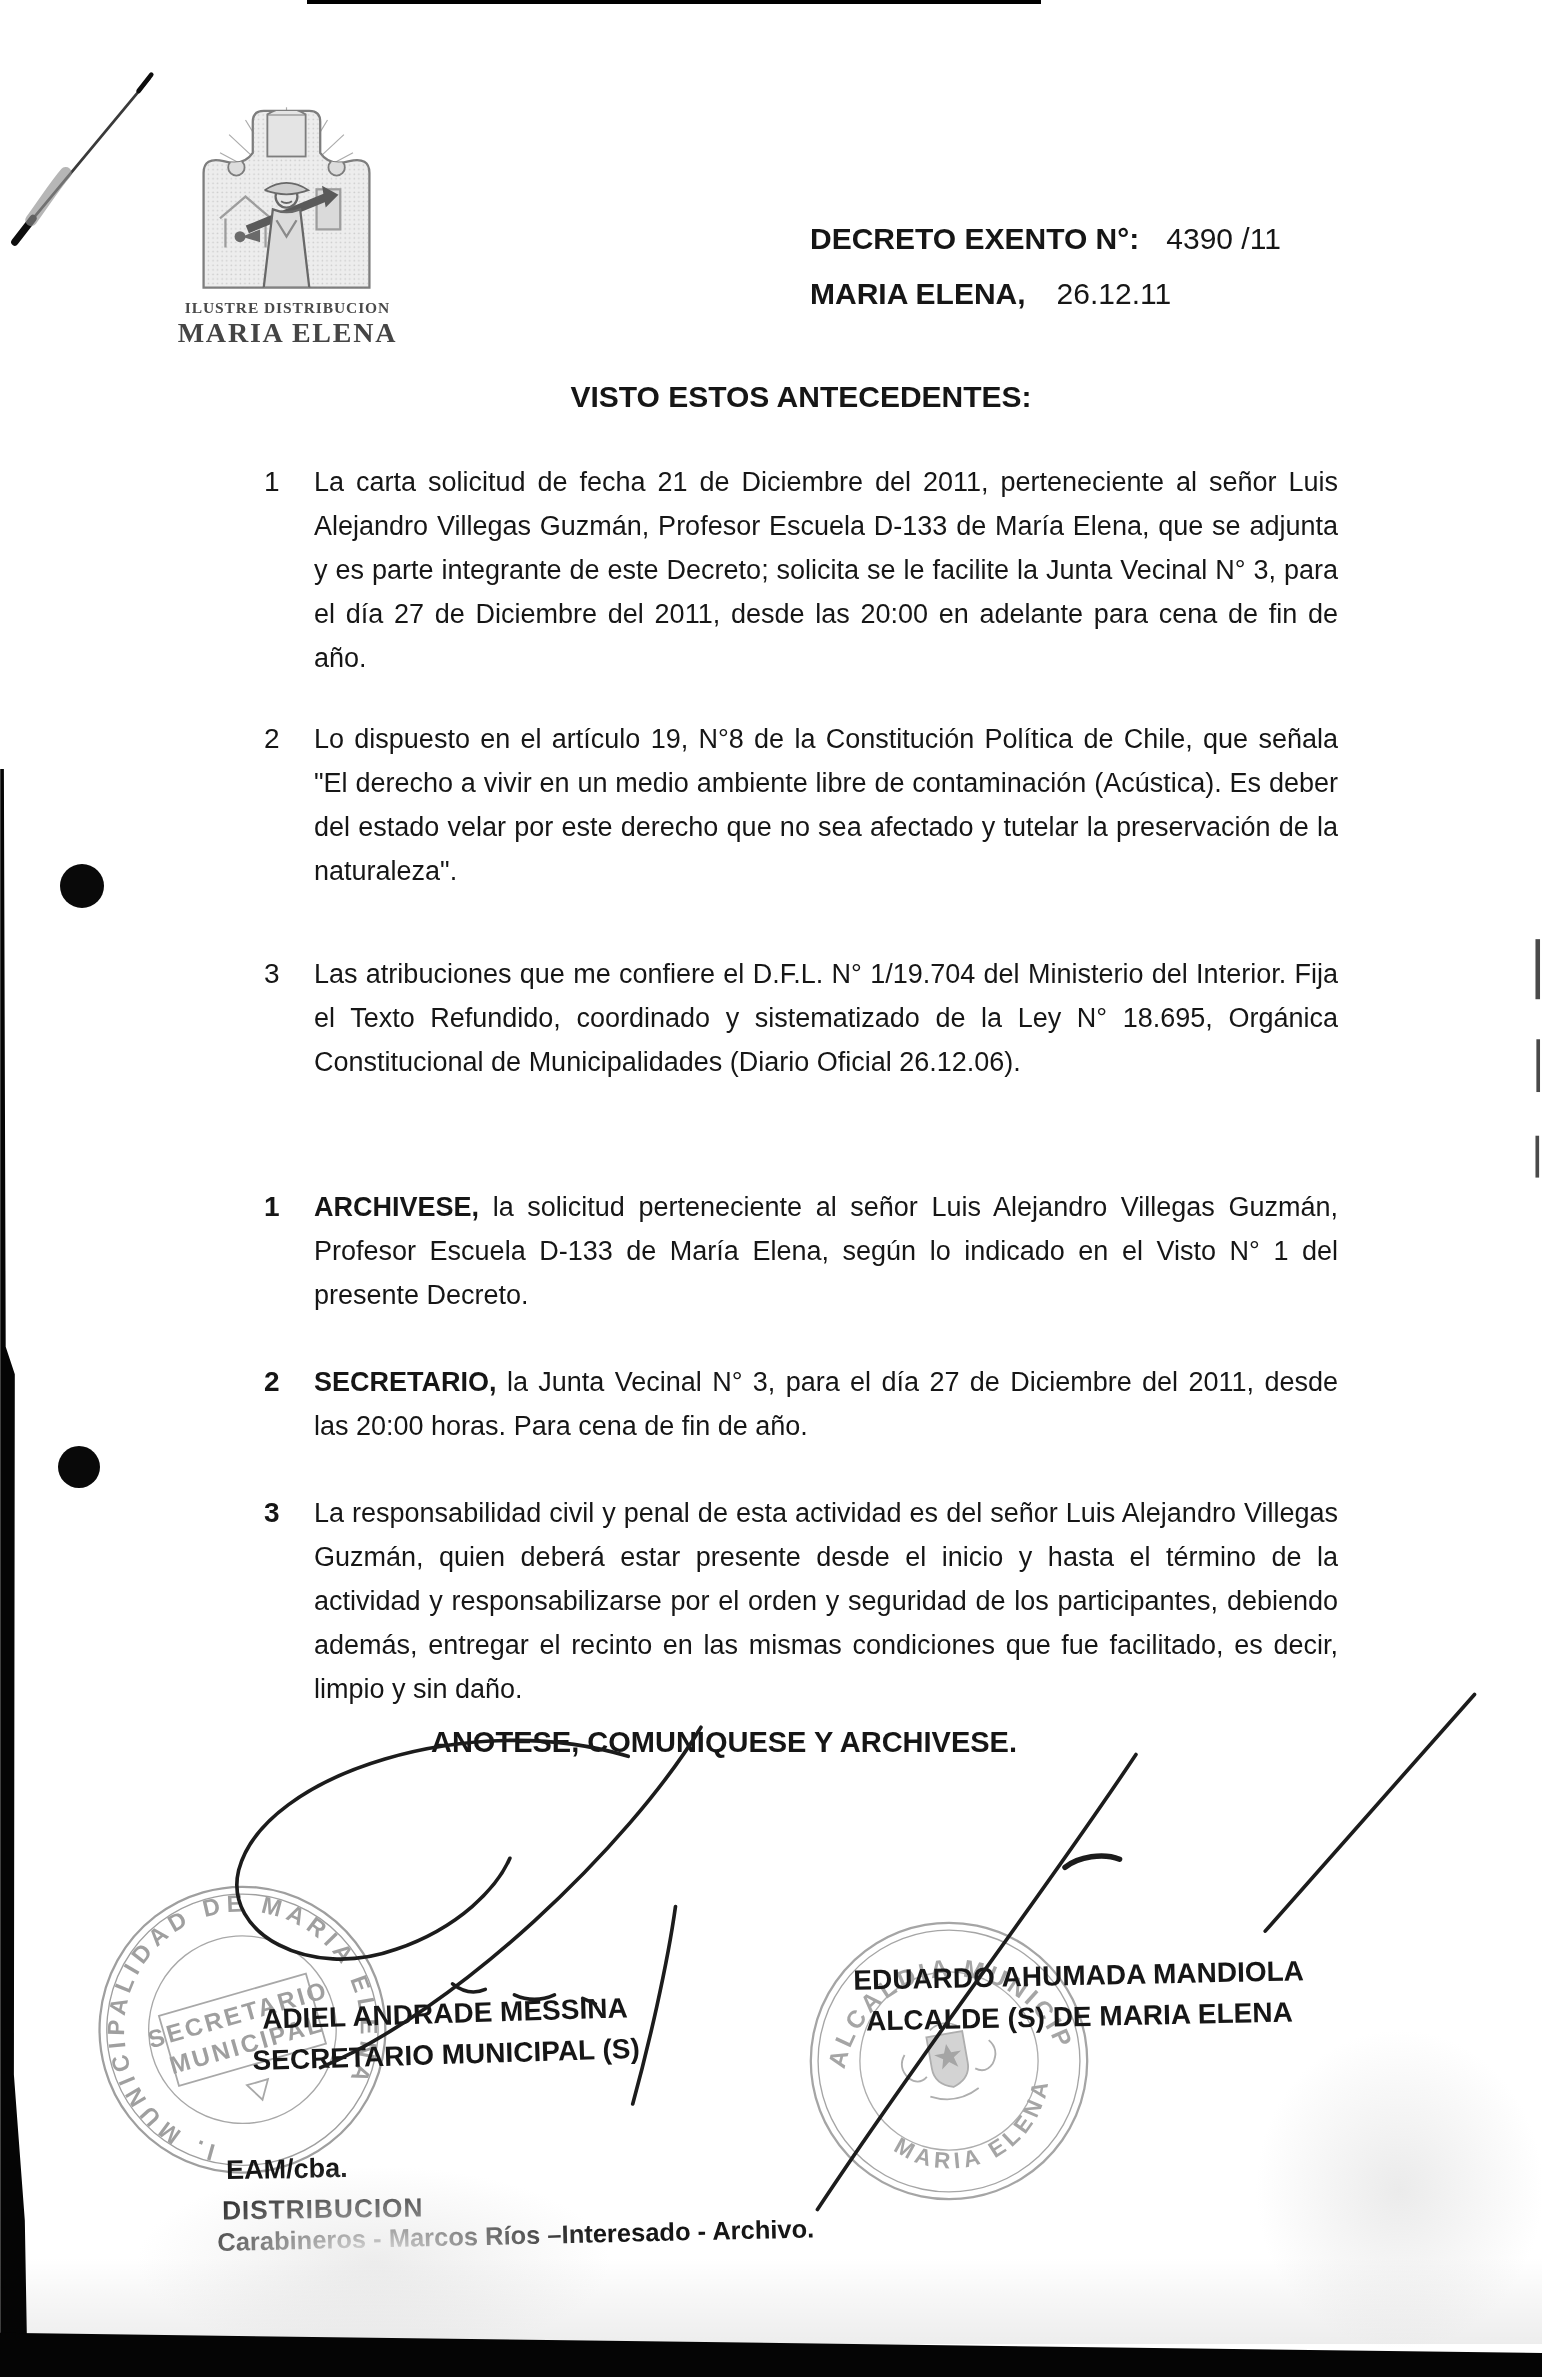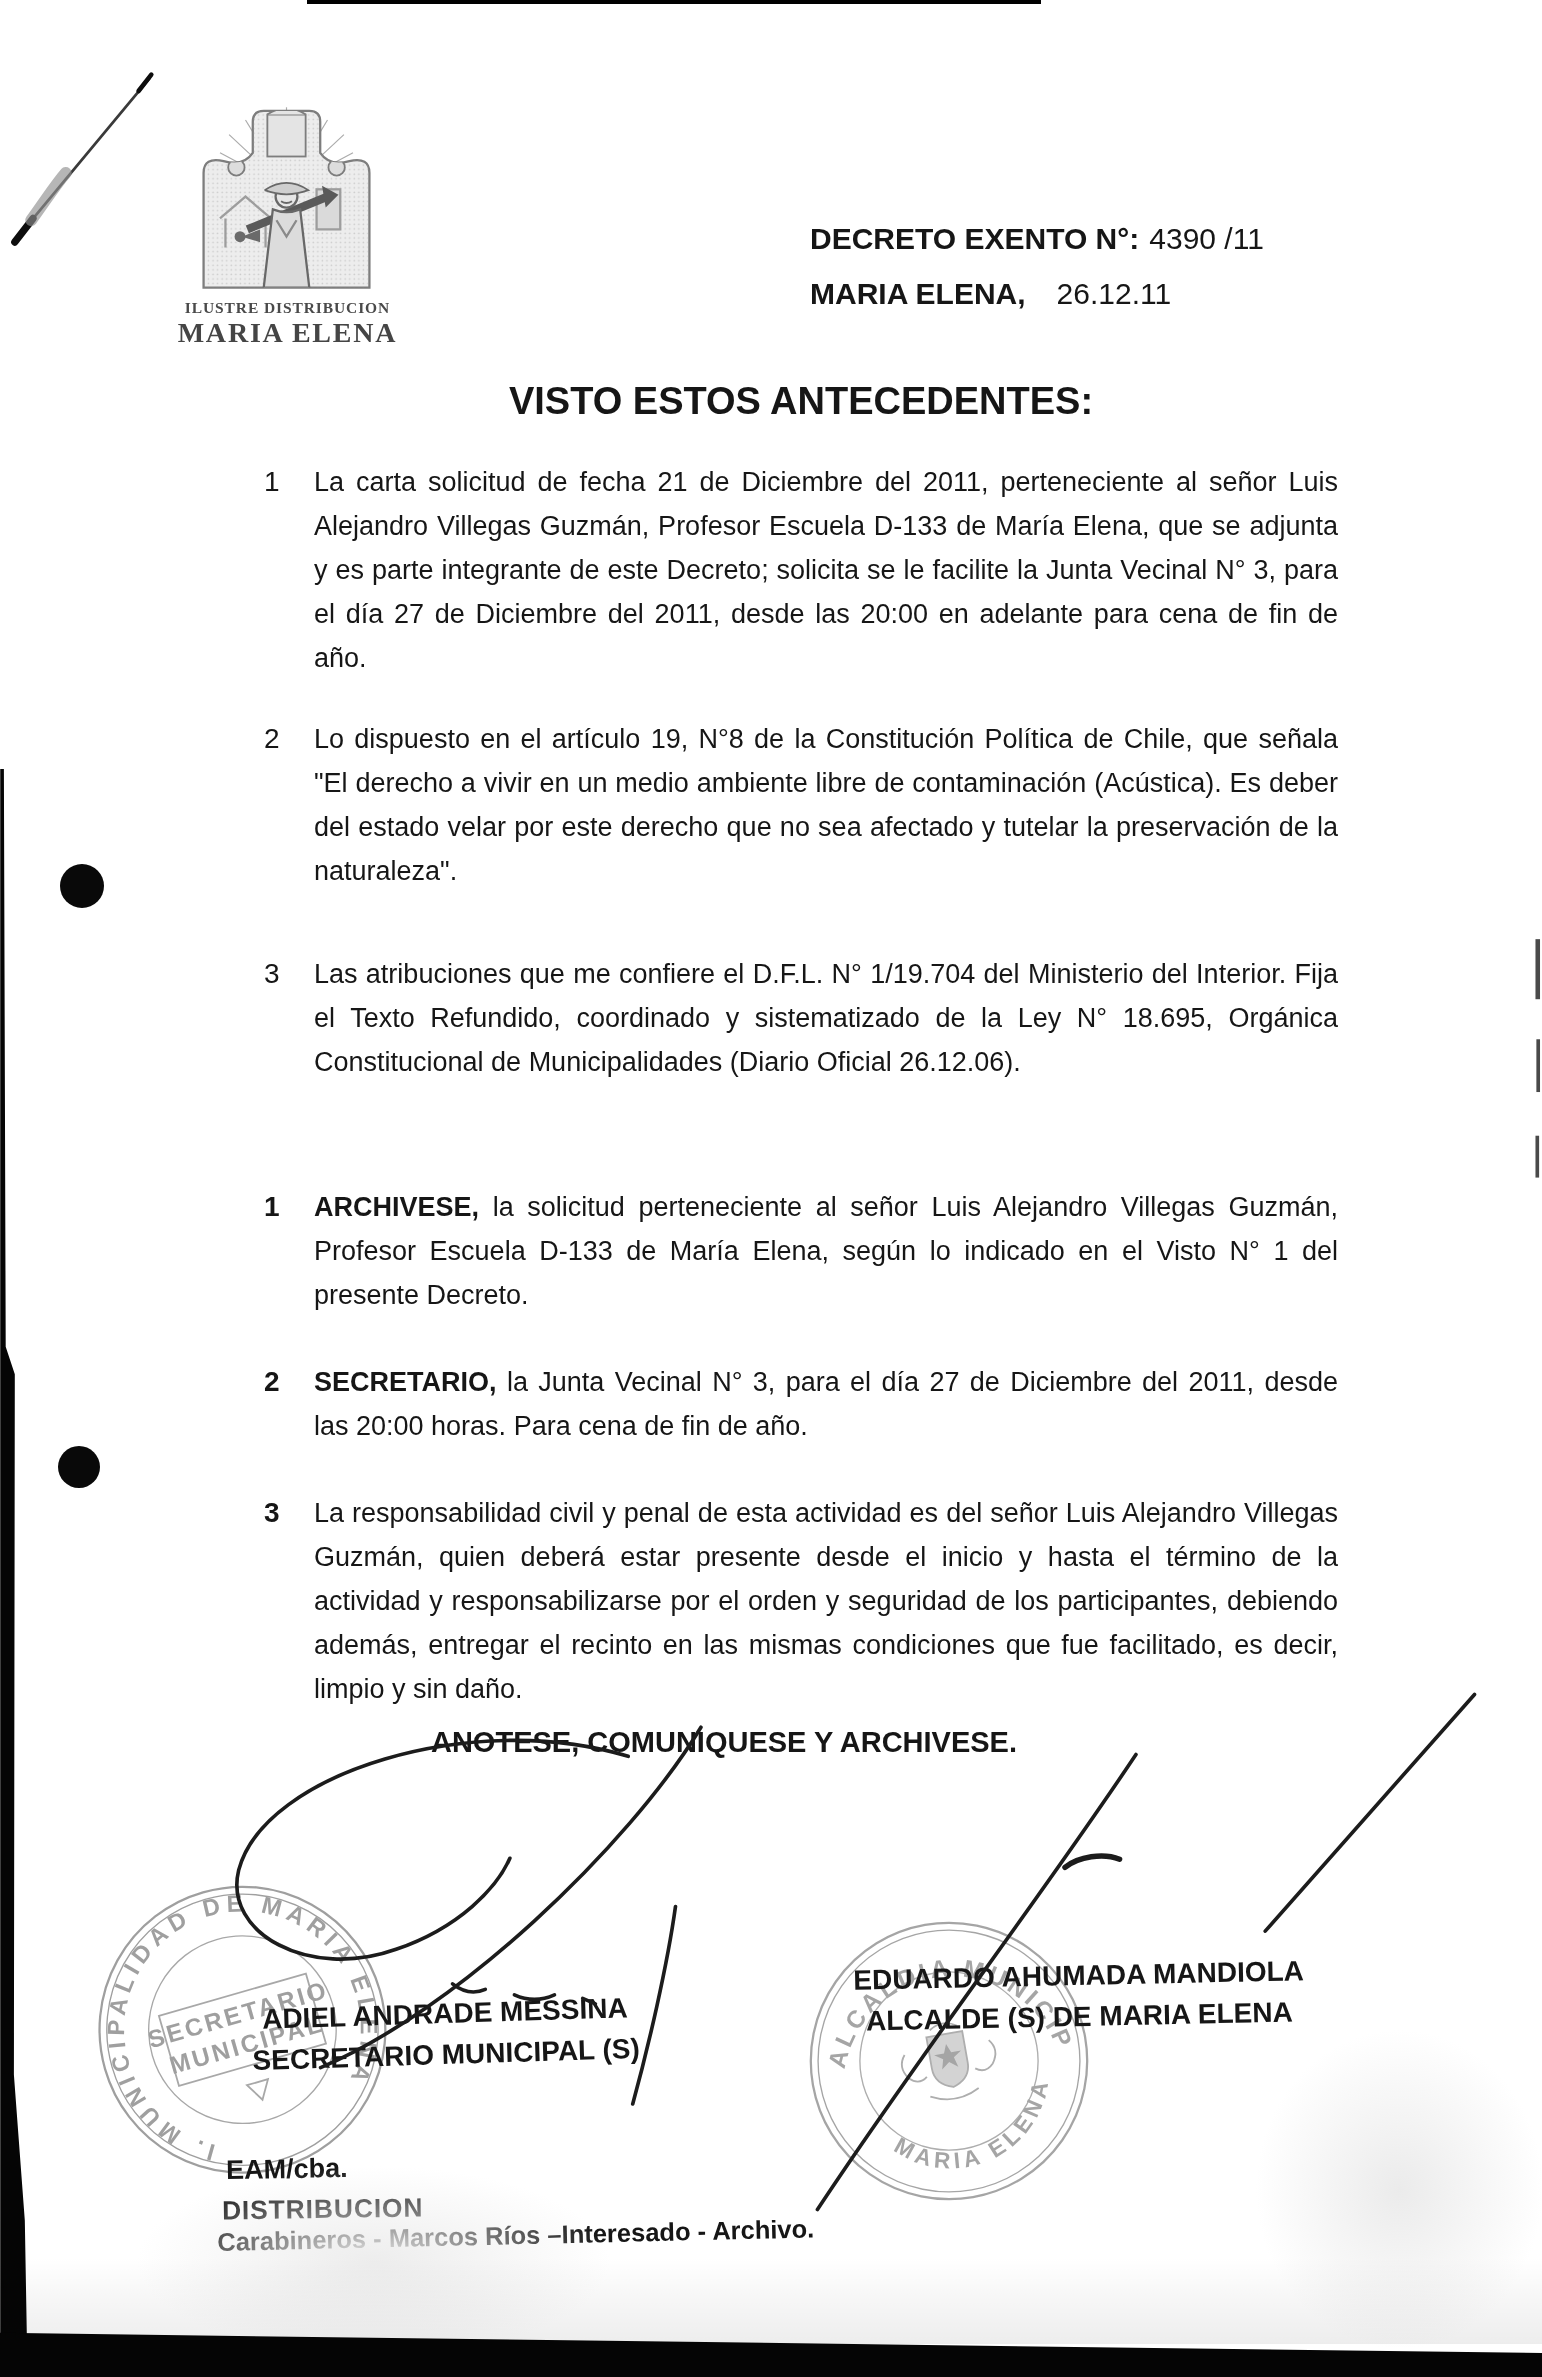--- a/index.html
+++ b/index.html
@@ -3,26 +3,26 @@
 <meta charset="utf-8">
 <style>
   html,body{margin:0;padding:0;background:#9a9a9a;}
   .page{
     position:relative;width:1543px;height:2377px;background:#ffffff;
     overflow:hidden;font-family:"Liberation Sans",sans-serif;color:#161616;
   }
   .abs{position:absolute;}
   .b{font-weight:bold;}
   .hdr{font-size:30px;font-weight:bold;line-height:41px;white-space:nowrap;}
-  .hdr .val{font-weight:normal;margin-left:10px;}
+  .hdr .val{font-weight:normal;margin-left:27px;}
   .seal-caption1{font-family:"Liberation Serif",serif;font-weight:bold;font-size:15.5px;
     letter-spacing:0.9px;color:#4a4a4a;text-align:center;}
   .seal-caption2{font-family:"Liberation Serif",serif;font-weight:bold;font-size:28px;
     letter-spacing:1.8px;color:#454545;text-align:center;}
-  .section-title{font-size:38px;font-weight:bold;text-align:center;}
+  .section-title{font-size:30px;font-weight:bold;text-align:center;}
   .item{display:flex;width:1079px;}
   .inum{width:50px;flex:0 0 50px;font-size:28px;line-height:44px;}
   .para{margin:0;width:1024px;font-size:27px;line-height:44px;text-align:justify;}
   .closing{font-size:29px;font-weight:bold;text-align:center;}
   .sigblock{text-align:center;font-size:28px;font-weight:bold;line-height:41px;white-space:nowrap;}
   .foot1{font-size:27px;font-weight:bold;}
   .foot2{font-size:26.4px;font-weight:bold;letter-spacing:0.9px;}
   .foot3{font-size:25.5px;font-weight:bold;}
   svg{display:block;}
   .shadow1{background:radial-gradient(closest-side,#ededed,rgba(255,255,255,0));}

